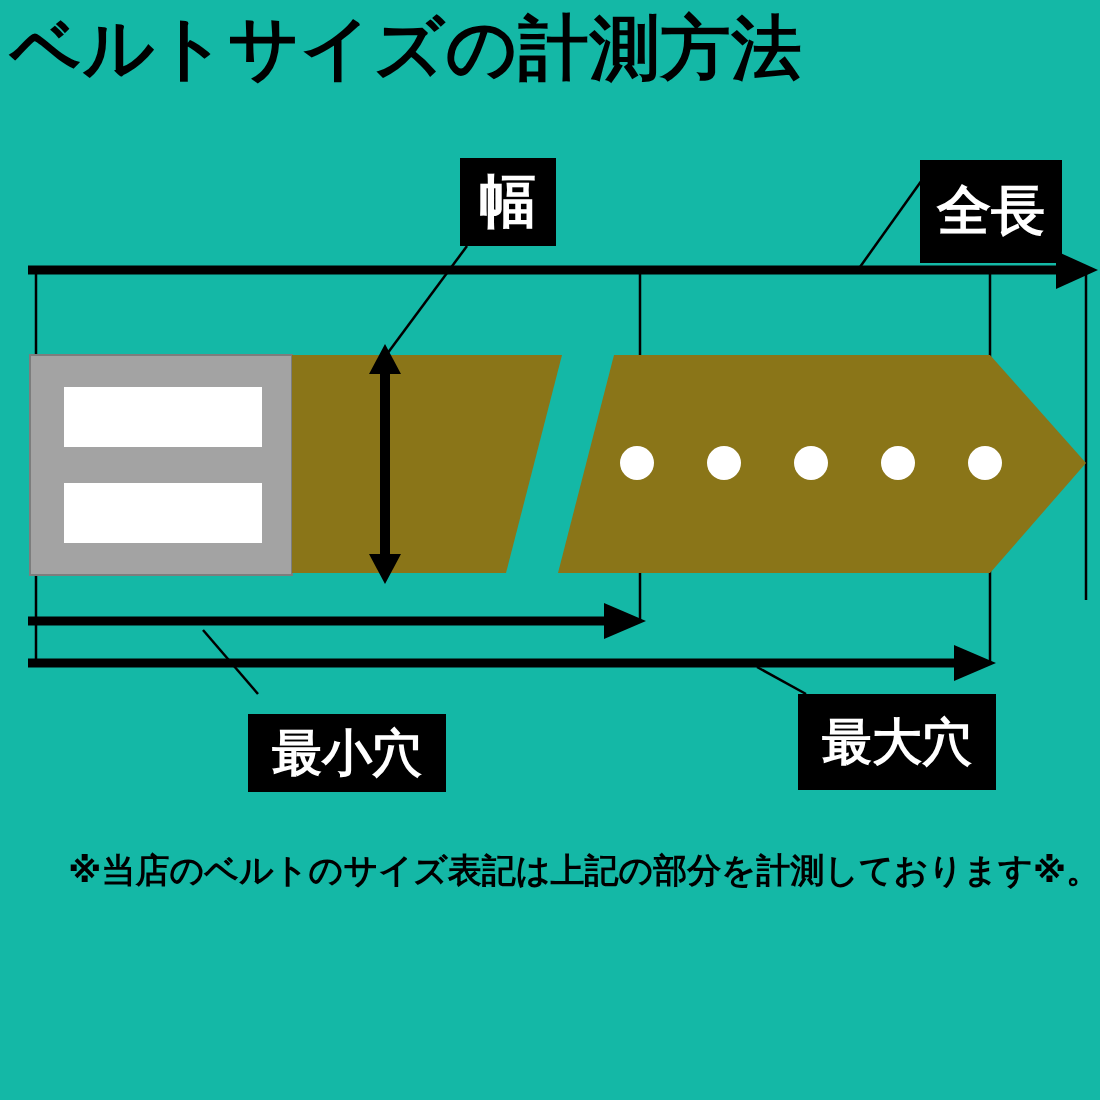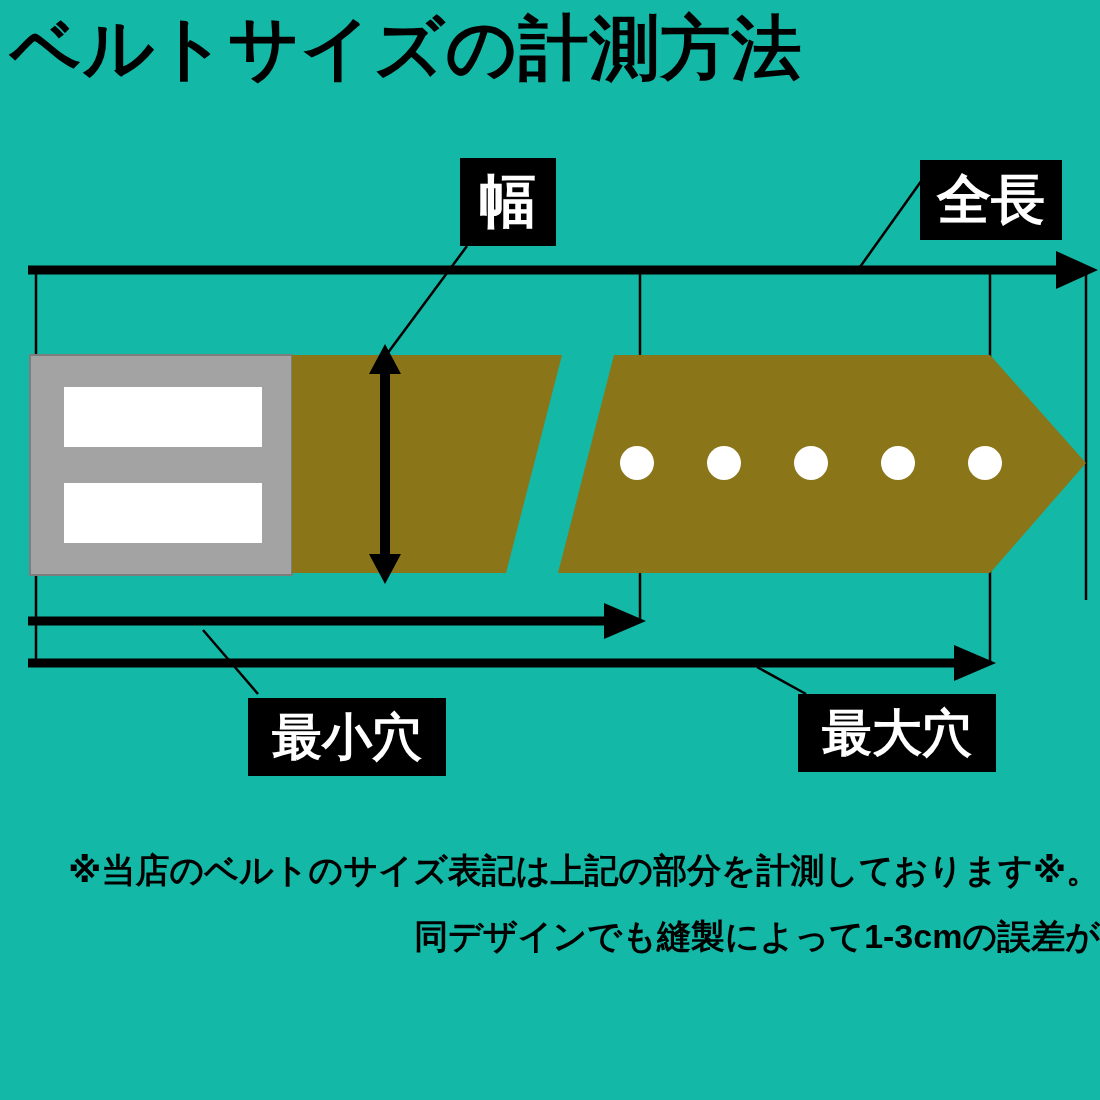--- a/index.html
+++ b/index.html
@@ -35,23 +35,23 @@
     position: absolute;
     background: #000000;
     color: #ffffff;
     font-weight: 900;
     display: flex;
     align-items: center;
     justify-content: center;
     white-space: nowrap;
   }
   .label-width   { left: 460px; top: 158px; width:  96px; height: 88px; font-size: 58px; }
-  .label-total   { left: 920px; top: 160px; width: 142px; height: 80px; font-size: 54px; }
-  .label-minhole { left: 248px; top: 698px; width: 198px; height: 78px; font-size: 50px; }
-  .label-maxhole { left: 798px; top: 694px; width: 198px; height: 78px; font-size: 50px; }
+  .label-total   { left: 920px; top: 160px; width: 142px; height: 103px; font-size: 54px; }
+  .label-minhole { left: 248px; top: 714px; width: 198px; height: 78px; font-size: 50px; }
+  .label-maxhole { left: 798px; top: 694px; width: 198px; height: 96px; font-size: 50px; }
   .notes {
     position: absolute;
     left: 0;
     top: 848px;
     width: 1100px;
     text-align: center;
     color: #000000;
   }
   .notes p {
     margin: 0 0 20px 0;
@@ -117,16 +117,15 @@
   </div>
   <div class="label-box label-minhole">
     <span>最小穴</span>
   </div>
   <div class="label-box label-maxhole">
     <span>最大穴</span>
   </div>
 
   <div class="notes">
     <p>※当店のベルトのサイズ表記は上記の部分を計測しております※。</p>
-    <p>同デザインでも縫製によって1-3cmの誤差が</p>
   </div>
 
 </div>
 
 </body></html>

